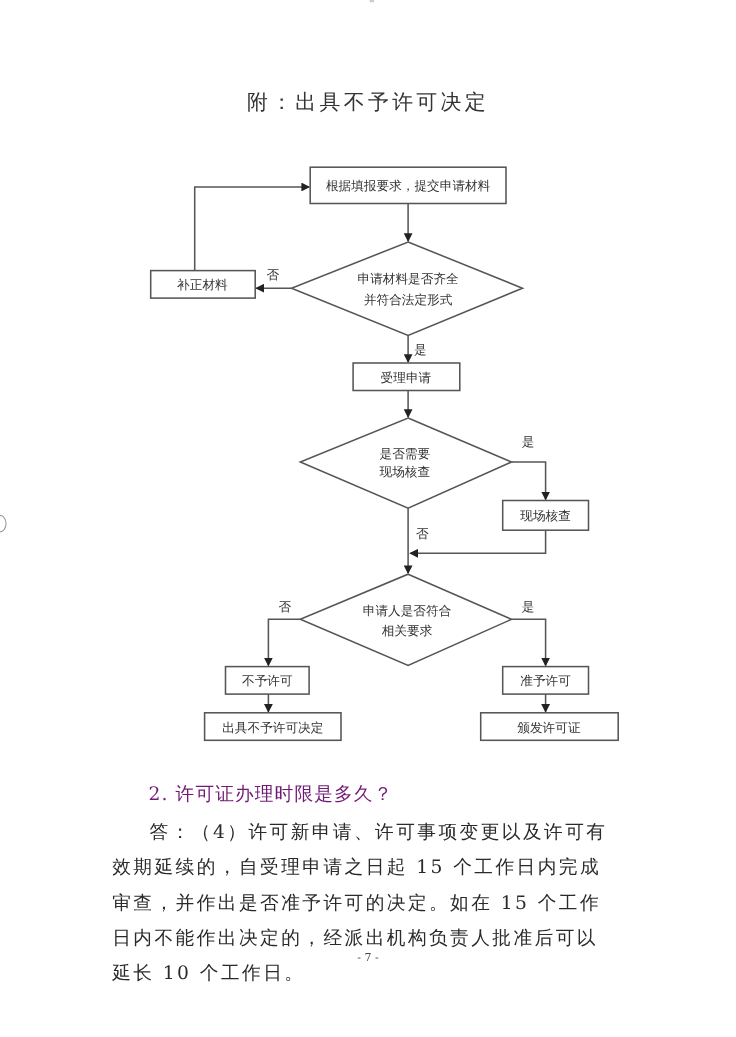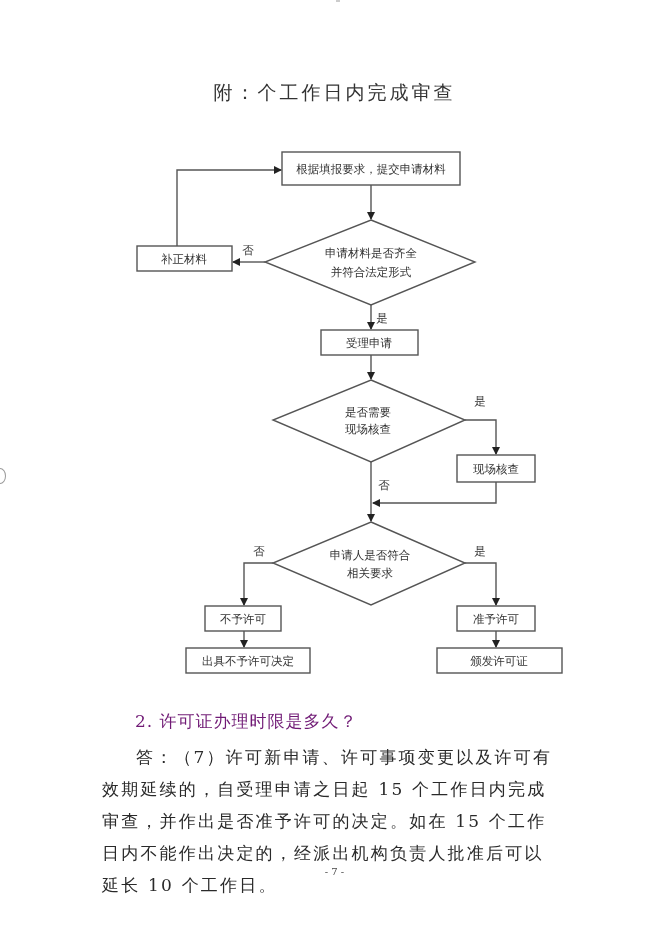--- a/index.html
+++ b/index.html
@@ -16,21 +16,21 @@
   .pagenum { position: absolute; top: 866px; left: 0; width: 669px; text-align: center; font-size: 10px; color: #444; }
   .edge-mark { position: absolute; left: -6px; top: 468px; width: 10px; height: 14px; border: 1px solid #999; border-radius: 50%; }
   .top-mark { position: absolute; left: 336px; top: 0; width: 4px; height: 2px; background: #ccc; }
 </style>
 </head>
 <body>
 
 <div class="top-mark"></div>
 <div class="edge-mark"></div>
 
-<div class="title">附：个工作日内完成审查</div>
+<div class="title">附：出具不予许可决定</div>
 
 <svg class="flow" width="669" height="700" viewBox="0 0 669 700">
   <defs>
     <marker id="arr" markerWidth="8" markerHeight="8" refX="7" refY="4" orient="auto" markerUnits="userSpaceOnUse">
       <path d="M0,0 L8,4 L0,8 z" fill="#222"></path>
     </marker>
   </defs>
   <g stroke="#555" stroke-width="1.4" fill="none">
 
     <rect x="282" y="152" width="178" height="33" fill="#fff"></rect>
@@ -94,15 +94,15 @@
     <text x="248" y="254">否</text>
     <text x="382" y="322">是</text>
     <text x="480" y="405">是</text>
     <text x="384" y="489">否</text>
     <text x="259" y="555">否</text>
     <text x="480" y="555">是</text>
   </g>
 </svg>
 
 <div class="q">2. 许可证办理时限是多久？</div>
-<div class="para p1">答：（7）许可新申请、许可事项变更以及许可有效期延续的，自受理申请之日起 15 个工作日内完成审查，并作出是否准予许可的决定。如在 15 个工作日内不能作出决定的，经派出机构负责人批准后可以延长 10 个工作日。</div>
+<div class="para p1">答：（4）许可新申请、许可事项变更以及许可有效期延续的，自受理申请之日起 15 个工作日内完成审查，并作出是否准予许可的决定。如在 15 个工作日内不能作出决定的，经派出机构负责人批准后可以延长 10 个工作日。</div>
 
 <div class="pagenum">- 7 -</div>
 
 </body></html>

